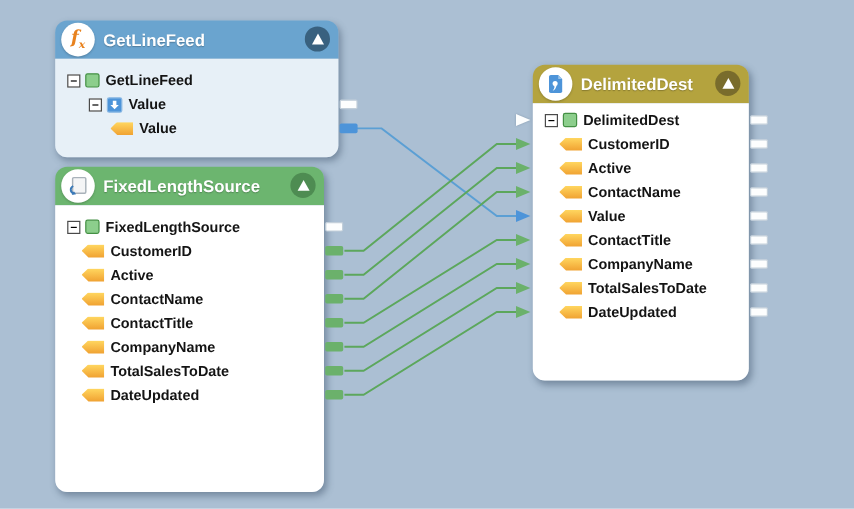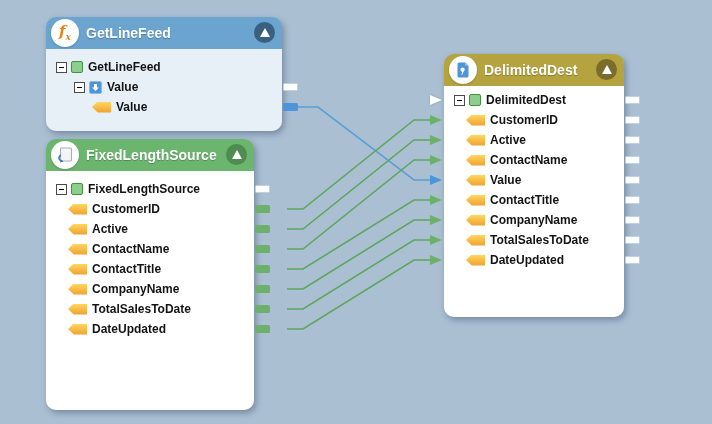--- a/index.html
+++ b/index.html
@@ -35,21 +35,21 @@
   .arrow{position:absolute;left:-14px;top:50%;margin-top:-5px;width:0;height:0;
     border-top:5px solid transparent;border-bottom:5px solid transparent;border-left:12px solid #fff;z-index:3;}
   .arrow.green{border-left-color:#6BB16B;}
   .arrow.blue{border-left-color:#4D94D9;}
   .arrow.white{border-left-color:#FDFEFE;filter:drop-shadow(0 0 1px rgba(120,140,160,.7));}
   .fx{color:#E8821E;font-family:"DejaVu Serif",serif;font-weight:bold;font-style:italic;font-size:15px;line-height:1;}
   .fx sub{font-size:9px;}
   
   #c-getlinefeed{left:46px;top:17px;width:236px;}
   #c-getlinefeed .body{height:74px;padding-top:8px;box-sizing:content-box;}
-  #c-fixedlengthsource{left:46px;top:139px;width:208px;}
+  #c-fixedlengthsource{left:46px;top:139px;width:224px;}
   #c-fixedlengthsource .body{height:239px;padding-top:8px;box-sizing:border-box;}
   #c-delimiteddest{left:444px;top:54px;width:180px;}
   #c-delimiteddest .body{height:231px;padding-top:4px;box-sizing:border-box;}
 </style>
 </head>
 <body>
 
 <div id="canvas" style="background: rgb(171, 191, 211);">
 
   <svg class="lines" width="712" height="424">

